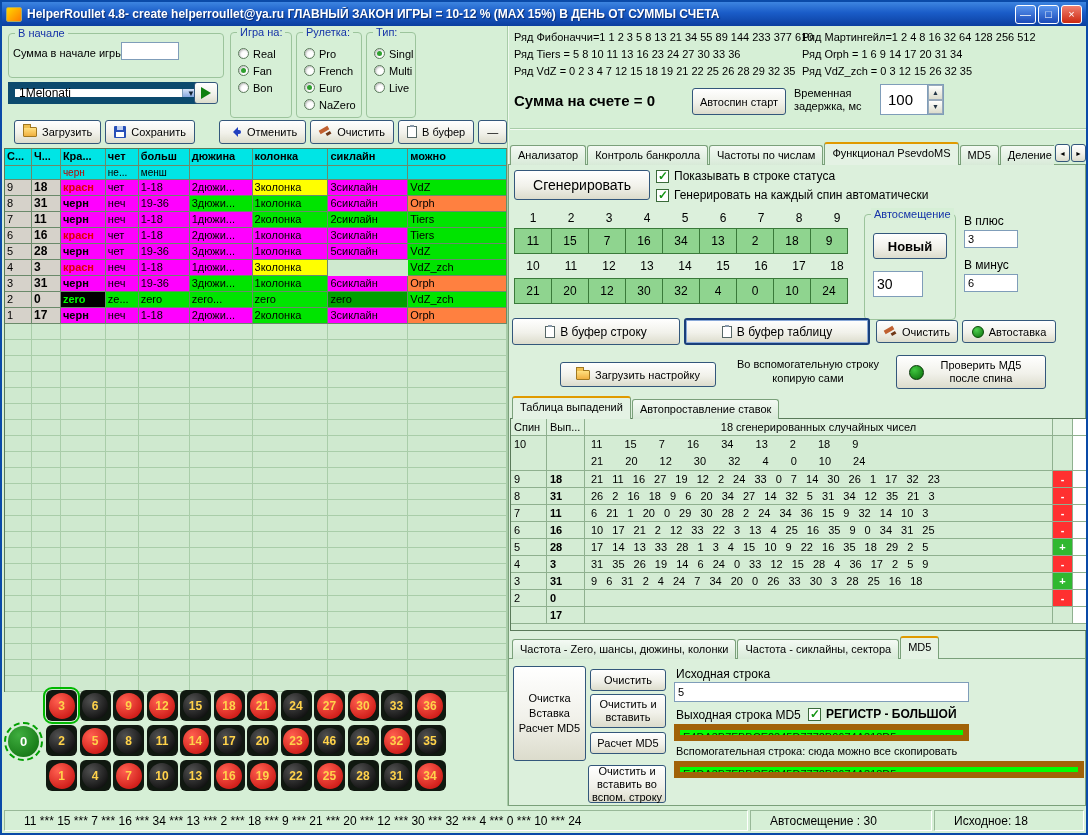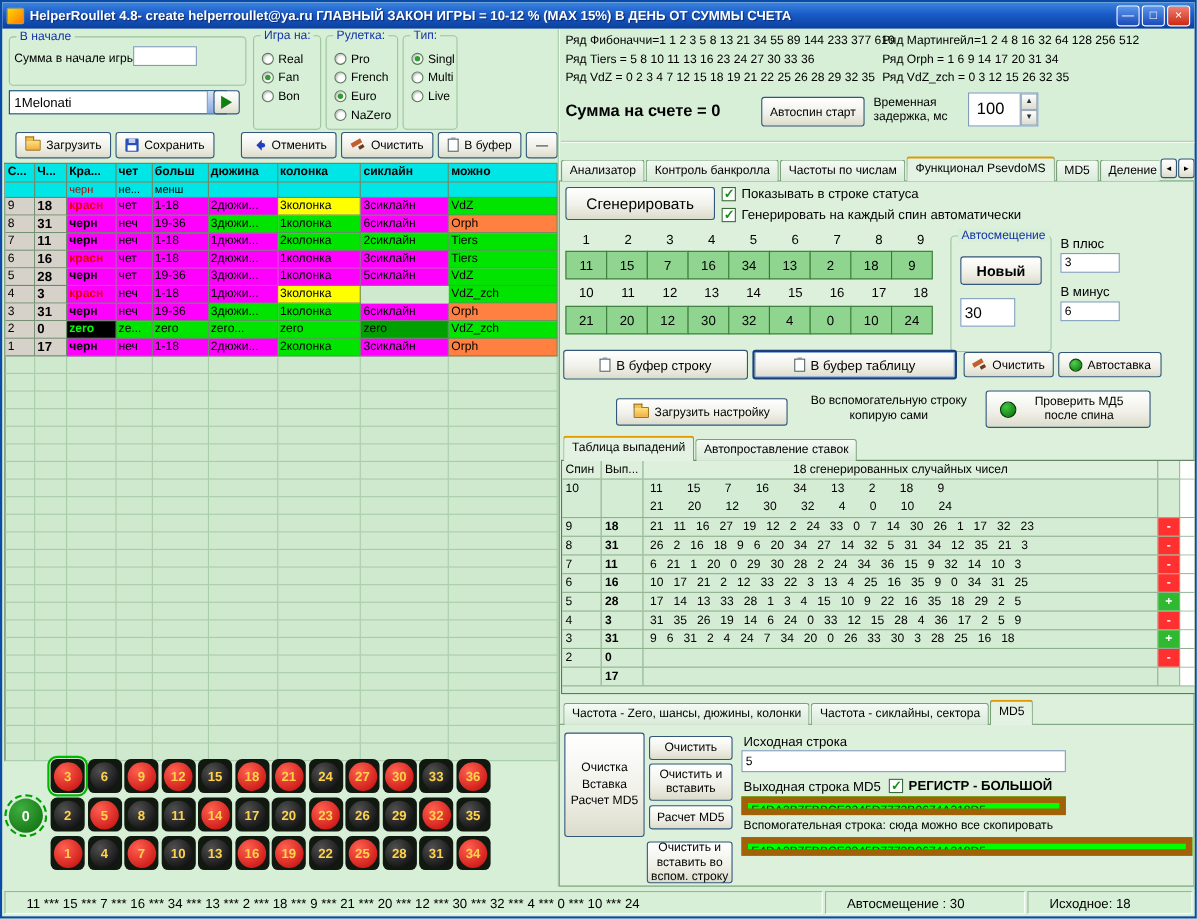--- a/index.html
+++ b/index.html
@@ -41,21 +41,21 @@
 .undo-icon::after{content:"";position:absolute;left:8px;top:3px;width:5px;height:4px;background:#2040c0;border-radius:0 3px 3px 0;}
 .clean-icon{width:13px;height:12px;position:relative;}
 .clean-icon::before{content:"";position:absolute;left:0;top:2px;width:10px;height:4px;background:#c06030;transform:rotate(-30deg);}
 .clean-icon::after{content:"";position:absolute;left:7px;top:6px;width:5px;height:3px;background:#703818;transform:rotate(-30deg);}
 .clipboard-icon{width:10px;height:12px;background:#fff;border:1px solid #566;position:relative;}
 .clipboard-icon::before{content:"";position:absolute;left:2px;top:-2px;width:4px;height:2px;background:#89a;}
 .play-icon{width:0;height:0;border:6px solid transparent;border-left:10px solid #108010;margin-left:6px;}
 .clock-icon{width:12px;height:12px;border-radius:50%;background:radial-gradient(circle at 35% 30%,#50d050,#0a700a);border:1px solid #054a05;}
 .md5check-icon{width:15px;height:15px;border-radius:50%;background:radial-gradient(circle at 35% 30%,#40c840,#086808);border:1px solid #053505;}
 
-.combo{position:absolute;left:6px;top:80px;width:198px;height:22px;border:1px solid #0c4a6e;background:#fff;display:flex;align-items:center;}
+.combo{position:absolute;left:6px;top:80px;width:198px;height:22px;border:7px solid #0c4a6e;background:#fff;display:flex;align-items:center;}
 .combo-text{flex:1;padding-left:4px;font-size:12px;}
 .combo-arrow{width:17px;height:100%;background:linear-gradient(#d8e4f8,#86a8e0);border-left:1px solid #7f9db9;display:flex;align-items:center;justify-content:center;font-size:8px;color:#123;}
 
 .lt{position:absolute;left:2px;top:146px;width:503px;border-top:1px solid #5a7a5a;border-left:1px solid #5a7a5a;background:#cfe9cf;}
 .lt-row{display:flex;height:16px;}
 .lt-row.hdr{height:17px;background:#00e5e5;font-weight:bold;}
 .lt-row.hdr2{height:14px;background:#00e5e5;}
 .lt-row.hdr2 .lt-cell{font-size:10px;line-height:11px;}
 .lt-cell{border-right:1px solid #6a8a6a;border-bottom:1px solid #6a8a6a;overflow:hidden;white-space:nowrap;padding:1px 2px;line-height:13px;font-size:11px;}
 .lt-row.empty .lt-cell{border-color:#a9cda9;}
@@ -662,21 +662,21 @@
       <div class="wheel-cell" style="left: 209.5px; top: 35px;">
         <div class="wheel-circ black">17</div>
       </div>
       <div class="wheel-cell" style="left: 243px; top: 35px;">
         <div class="wheel-circ black">20</div>
       </div>
       <div class="wheel-cell" style="left: 276.5px; top: 35px;">
         <div class="wheel-circ red">23</div>
       </div>
       <div class="wheel-cell" style="left: 310px; top: 35px;">
-        <div class="wheel-circ black">26</div>
+        <div class="wheel-circ black">46</div>
       </div>
       <div class="wheel-cell" style="left: 343.5px; top: 35px;">
         <div class="wheel-circ black">29</div>
       </div>
       <div class="wheel-cell" style="left: 377px; top: 35px;">
         <div class="wheel-circ red">32</div>
       </div>
       <div class="wheel-cell" style="left: 410.5px; top: 35px;">
         <div class="wheel-circ black">35</div>
       </div>

